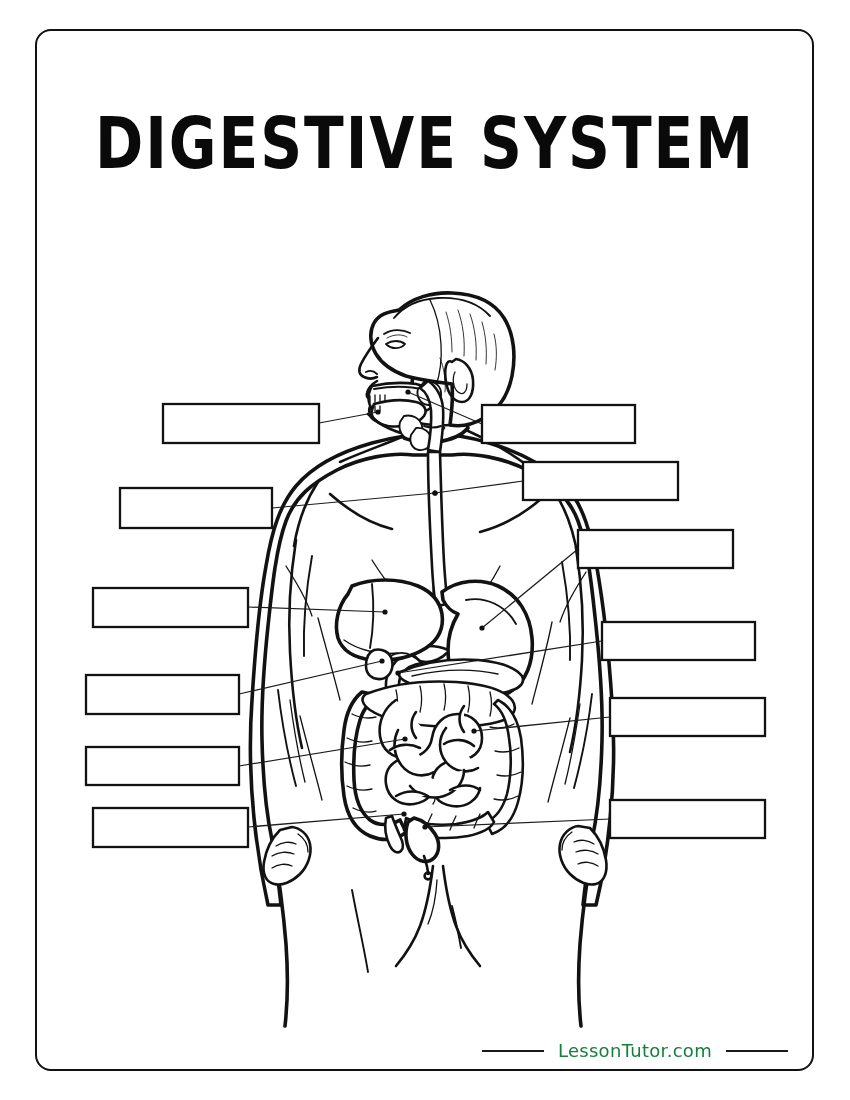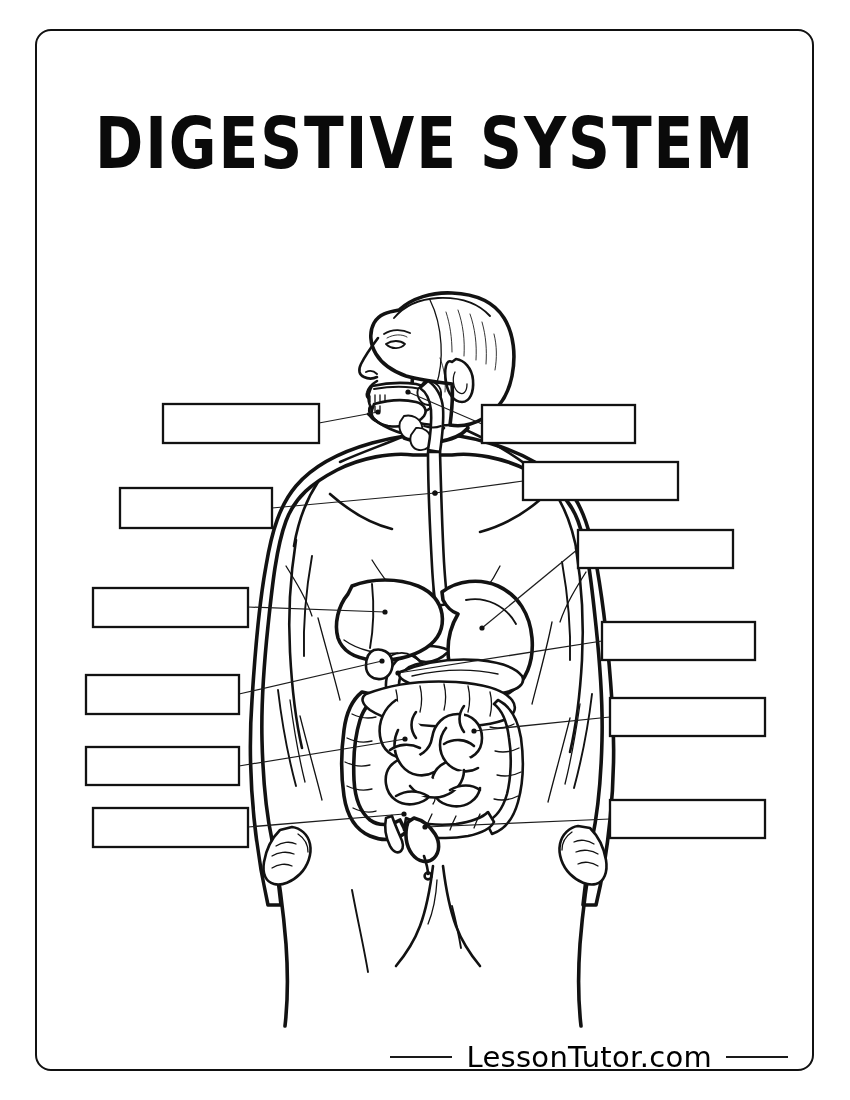--- a/index.html
+++ b/index.html
@@ -66,23 +66,23 @@
     padding-right: 62px;
     box-sizing: border-box;
   }
   .footer-rule {
     height: 0;
     border-top: 2px solid #1a1a1a;
     width: 62px;
   }
   #footer-brand {
     font-family: "DejaVu Sans", sans-serif;
-    font-size: 29px;
+    font-size: 18px;
     letter-spacing: 0.3px;
-    color: #000000;
+    color: #15803d;
     padding: 0 14px;
     white-space: nowrap;
   }
 </style>
 </head>
 <body>
 
 <div id="page">
 
   <div class="page-border"></div>

